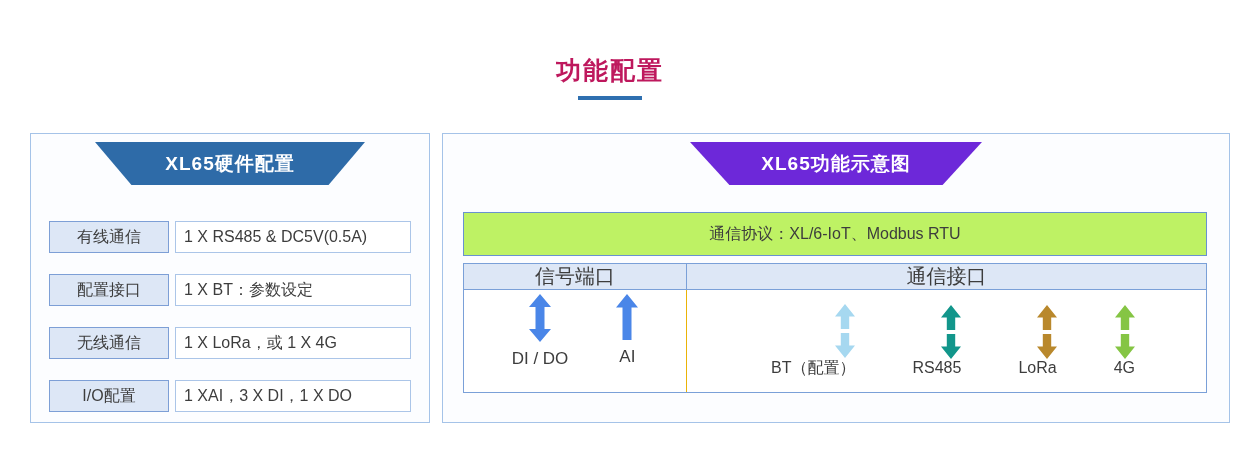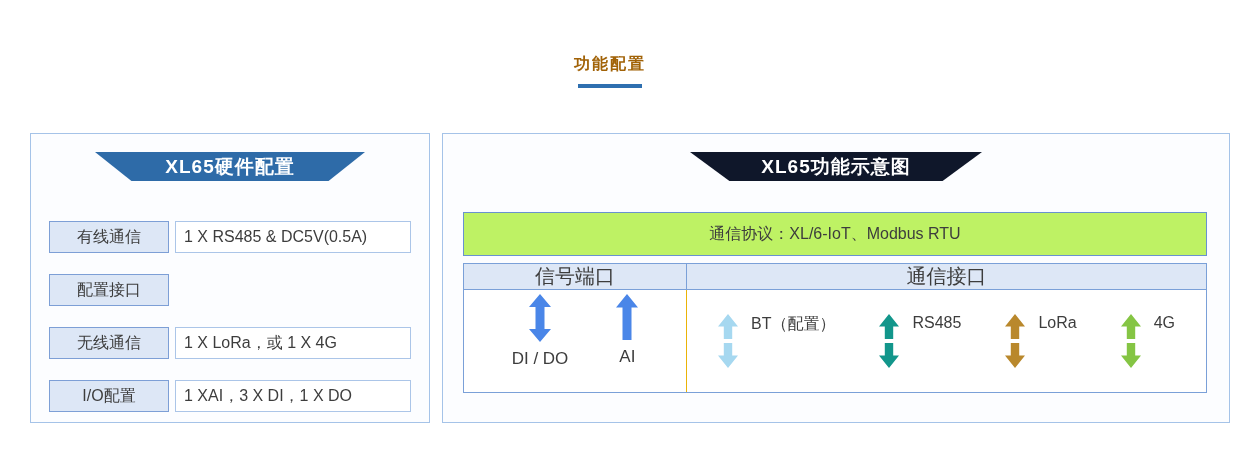--- a/index.html
+++ b/index.html
@@ -3,32 +3,32 @@
 <meta charset="utf-8">
 <style>
   html,body{margin:0;padding:0;}
   body{
     width:1260px;height:462px;background:#ffffff;position:relative;
     font-family:"Liberation Sans","DejaVu Sans",sans-serif;
     color:#3d3d3d;overflow:hidden;
   }
   
   .title-wrap{position:absolute;top:54px;left:0;width:1220px;text-align:center;}
-  .page-title{font-size:16px;font-weight:bold;color:#a16207;letter-spacing:2px;}
+  .page-title{font-size:25px;font-weight:bold;color:#be185d;letter-spacing:2px;}
   .title-underline{width:64px;height:4px;margin:9px auto 0;}
   
   .panel{
     position:absolute;top:133px;height:290px;box-sizing:border-box;
     border:1px solid #a5c3e8;background:#fcfdff;
   }
   .panel-left{left:30px;width:400px;}
   .panel-right{left:442px;width:788px;}
   .trapezoid{
-    position:absolute;top:18px;left:50%;transform:translateX(-50%);
-    height:29px;display:flex;align-items:center;justify-content:center;
+    position:absolute;top:8px;left:50%;transform:translateX(-50%);
+    height:43px;display:flex;align-items:center;justify-content:center;
     color:#ffffff;font-size:19px;font-weight:bold;letter-spacing:1px;
     clip-path:polygon(0 0,100% 0,86.5% 100%,13.5% 100%);
   }
   .trapezoid-left{width:270px;}
   .trapezoid-right{width:292px;}
   
   .hw-rows{position:absolute;top:75px;left:18px;right:18px;}
   .hw-row{display:flex;height:32px;margin-bottom:21px;margin-top:12px;}
   .hw-label{
     width:120px;box-sizing:border-box;background:#dde7f6;border:1px solid #7d9fd6;
@@ -57,21 +57,21 @@
   .cell-signal-header{border-right:1px solid #7aa0d8;}
   .cell-signal-body{
     background:#ffffff;border-right:1px solid #eab308;
     display:flex;align-items:flex-start;justify-content:center;gap:48px;
   }
   .cell-comm-body{
     background:#ffffff;display:flex;align-items:center;justify-content:center;gap:44px;
   }
   .port-group{display:flex;flex-direction:column;align-items:center;margin-top:4px;}
   .port-label{font-size:17px;margin-top:7px;white-space:nowrap;}
-  .comm-group{display:flex;align-items:flex-start;}
+  .comm-group{display:flex;align-items:flex-end;flex-direction:column;}
   .comm-label{font-size:16px;margin-left:13px;white-space:nowrap;}
   svg{display:block;}
 </style>
 </head>
 <body>
 
 <div class="title-wrap">
   <div class="page-title">功能配置</div>
   <div class="title-underline" style="background: rgb(46, 111, 176);"></div>
 </div>
@@ -81,34 +81,35 @@
     <span>XL65硬件配置</span>
   </div>
 
   <div class="hw-rows">
     <div class="hw-row">
       <div class="hw-label">有线通信</div>
       <div class="hw-value">1 X RS485 &amp; DC5V(0.5A)</div>
     </div>
     <div class="hw-row">
       <div class="hw-label">配置接口</div>
+      <div class="hw-value">1 X BT：参数设定</div>
     </div>
     <div class="hw-row">
       <div class="hw-label">无线通信</div>
       <div class="hw-value">1 X LoRa，或 1 X 4G</div>
     </div>
     <div class="hw-row">
       <div class="hw-label">I/O配置</div>
       <div class="hw-value">1 XAI，3 X DI，1 X DO</div>
     </div>
   </div>
 </div>
 
 <div class="panel panel-right">
-  <div class="trapezoid trapezoid-right" style="background: #0f172a;">
+  <div class="trapezoid trapezoid-right" style="background: #6d28d9;">
     <span>XL65功能示意图</span>
   </div>
 
   <div class="protocol-bar">
     <span>通信协议：XL/6-IoT、Modbus RTU</span>
   </div>
 
   <div class="func-table">
     <div class="cell cell-header cell-signal-header">信号端口</div>
     <div class="cell cell-header">通信接口</div>

